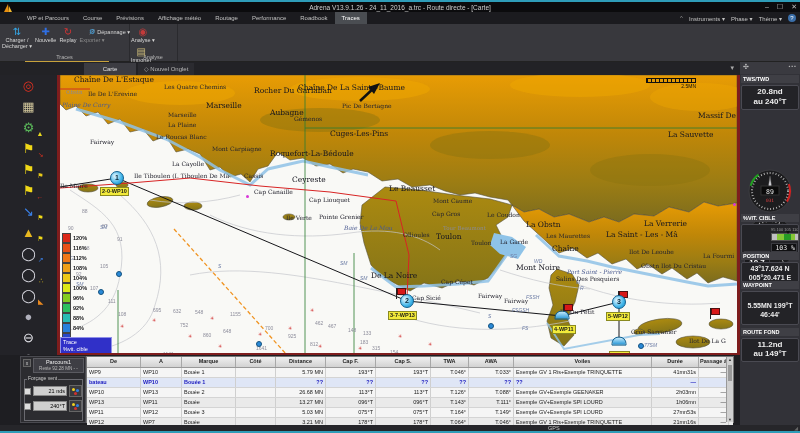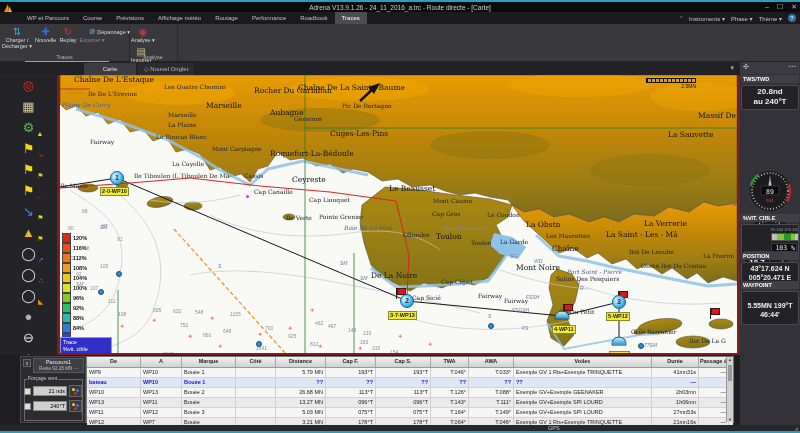--- a/index.html
+++ b/index.html
@@ -586,20 +586,27 @@
     </div>
 
     <div class="sb-sec" style="top:219px">
       <div class="sb-hdr">WAYPOINT</div>
       <div class="sb-box" style="margin-top:2px;height:34px;padding-top:9px;box-sizing:border-box">
         <div class="sb-v3">5.55MN 199°T</div>
         <div class="sb-v3">46:44'</div>
       </div>
     </div>
 
+    <div class="sb-sec" style="top:266px">
+      <div class="sb-hdr">ROUTE FOND</div>
+      <div class="sb-box" style="margin-top:2px;height:21px;padding-top:1px">
+        <div class="sb-v2">11.2nd</div>
+        <div class="sb-v2">au 149°T</div>
+      </div>
+    </div>
   </div>
 
   <div id="bottom">
     <div id="parcours">
       <div id="pc-close">x</div>
       <div id="pc-title">
         <div class="t1">Parcours1</div>
         <div class="t2">Reste 92.28 MN - -</div>
       </div>
       <div id="pc-glabel">Forçage vent</div>

